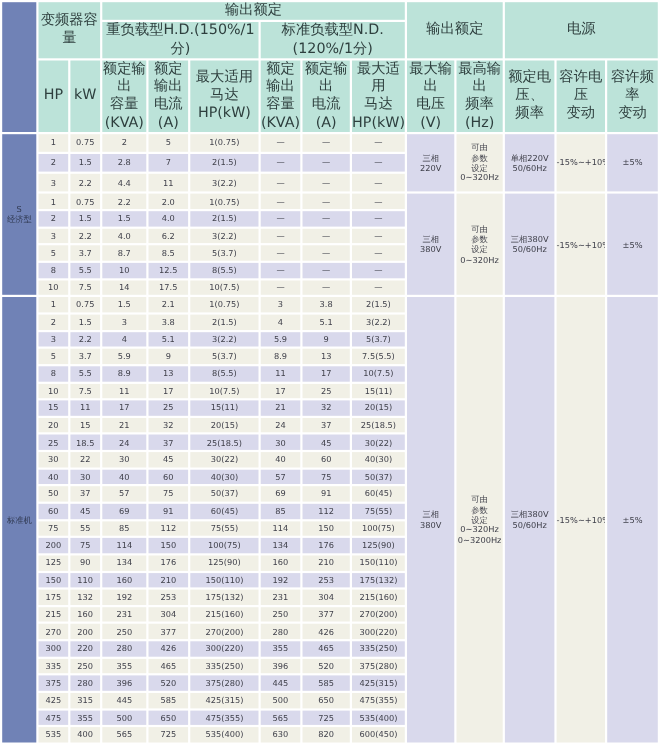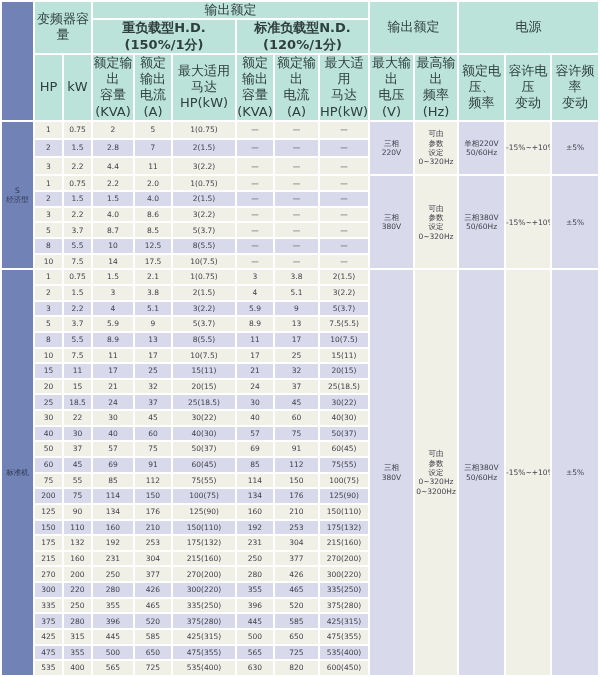--- a/index.html
+++ b/index.html
@@ -15,21 +15,21 @@
   th,td{
     padding:0;margin:0;text-align:center;vertical-align:middle;
     white-space:pre-line;overflow:hidden;line-height:1.25;
   }
   th.teal{
     background:var(--teal,#bce3d9);
     color:#2e3f3e;font-weight:normal;font-size:13px;
   }
   th.blue{background:var(--blue,#7082b6);}
   thead tr.h1 th{height:13px;}
-  thead tr.h2 th{height:13px;font-weight:bold;}
+  thead tr.h2 th{height:13px;}
   thead tr.h3 th{height:24px;}
   td{font-size:7.5px;color:#40414b;}
   td.c{background:var(--cream,#f1f0e6);}
   td.l{background:var(--lav,#d9d9ec);}
   td.section-label{
     background:var(--blue,#7082b6);
     color:#2f3850;font-size:7.5px;
   }
   td.merged{font-size:7.5px;}
 </style>
@@ -162,21 +162,21 @@
         <td class="l">4.0</td>
         <td class="l">2(1.5)</td>
         <td class="l">—</td>
         <td class="l">—</td>
         <td class="l">—</td>
       </tr>
       <tr>
         <td class="c">3</td>
         <td class="c">2.2</td>
         <td class="c">4.0</td>
-        <td class="c">8.6</td>
+        <td class="c">6.2</td>
         <td class="c">3(2.2)</td>
         <td class="c">—</td>
         <td class="c">—</td>
         <td class="c">—</td>
       </tr>
       <tr>
         <td class="c">5</td>
         <td class="c">3.7</td>
         <td class="c">8.7</td>
         <td class="c">8.5</td>

